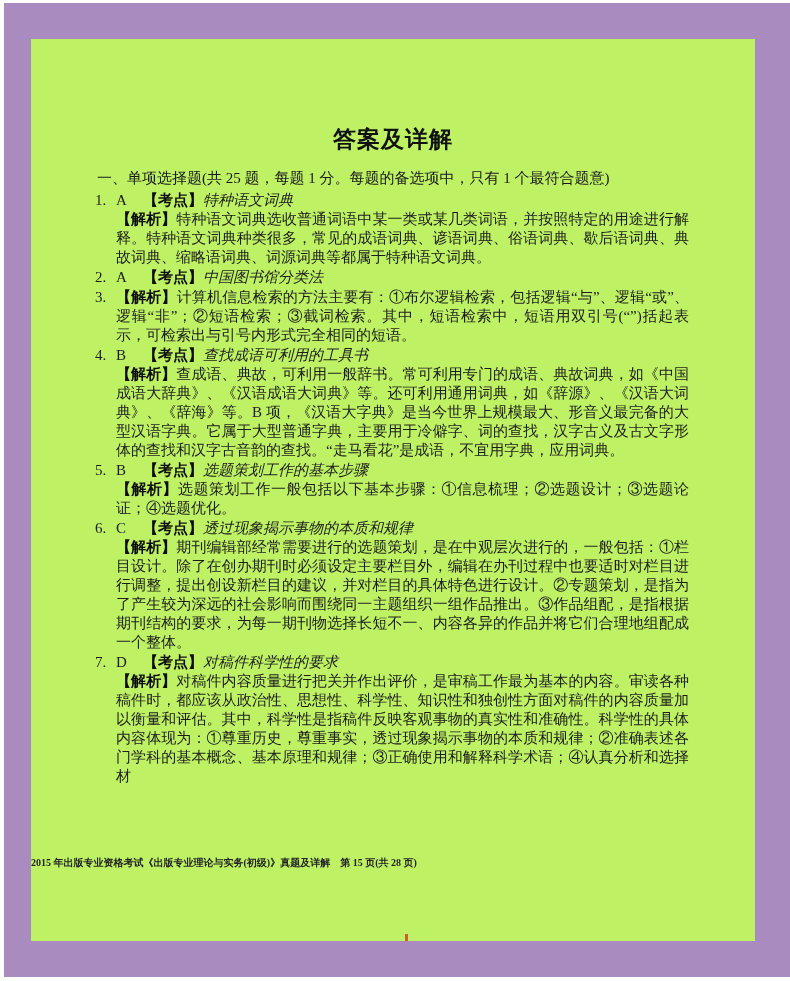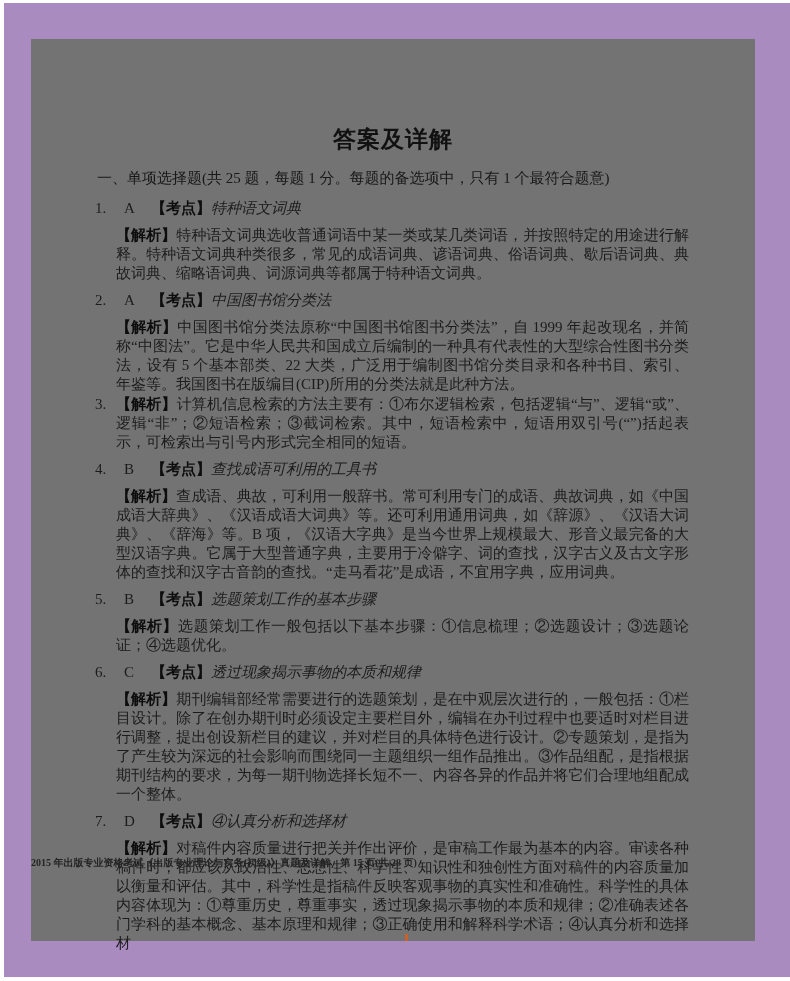--- a/index.html
+++ b/index.html
@@ -22,21 +22,21 @@
     width: 786px;
     height: 974px;
     background: #a98bc0;
   }
   .page {
     position: absolute;
     left: 31px;
     top: 39px;
     width: 724px;
     height: 902px;
-    background: #737373;
+    background: #bef264;
   }
   .title {
     position: absolute;
     top: 85px;
     left: 0;
     width: 100%;
     margin: 0;
     text-align: center;
     font-size: 23px;
     font-weight: bold;
@@ -66,21 +66,21 @@
     position: relative;
     padding-left: 21px;
     margin: 0 0 1px 0;
   }
   .item-number {
     position: absolute;
     left: 0;
     top: 0;
   }
   .kd-line {
-    margin: 8px;
+    margin: 0;
   }
   .answer-letter {
     display: inline-block;
     min-width: 14px;
     margin-right: 13px;
   }
   .bracket-label {
     font-weight: bold;
     color: #0d0d0d;
   }
@@ -123,21 +123,20 @@
 
     <div class="item">
       <span class="item-number">1.</span>
       <p class="kd-line"><span class="answer-letter">A</span><span class="bracket-label">【考点】</span><span class="kaodian-text">特种语文词典</span></p>
       <p class="jiexi-para"><span class="bracket-label">【解析】</span><span>特种语文词典选收普通词语中某一类或某几类词语，并按照特定的用途进行解释。特种语文词典种类很多，常见的成语词典、谚语词典、俗语词典、歇后语词典、典故词典、缩略语词典、词源词典等都属于特种语文词典。</span></p>
     </div>
 
     <div class="item">
       <span class="item-number">2.</span>
       <p class="kd-line"><span class="answer-letter">A</span><span class="bracket-label">【考点】</span><span class="kaodian-text">中国图书馆分类法</span></p>
-      <p class="jiexi-para"><span class="bracket-label">【解析】</span><span>中国图书馆分类法原称“中国图书馆图书分类法”，自 1999 年起改现名，并简称“中图法”。它是中华人民共和国成立后编制的一种具有代表性的大型综合性图书分类法，设有 5 个基本部类、22 大类，广泛用于编制图书馆分类目录和各种书目、索引、年鉴等。我国图书在版编目(CIP)所用的分类法就是此种方法。</span></p>
     </div>
 
     <div class="item">
       <span class="item-number">3.</span>
       <p class="jiexi-para"><span class="bracket-label">【解析】</span><span>计算机信息检索的方法主要有：①布尔逻辑检索，包括逻辑“与”、逻辑“或”、逻辑“非”；②短语检索；③截词检索。其中，短语检索中，短语用双引号(“”)括起表示，可检索出与引号内形式完全相同的短语。</span></p>
     </div>
 
     <div class="item">
       <span class="item-number">4.</span>
       <p class="kd-line"><span class="answer-letter">B</span><span class="bracket-label">【考点】</span><span class="kaodian-text">查找成语可利用的工具书</span></p>
@@ -151,21 +150,21 @@
     </div>
 
     <div class="item">
       <span class="item-number">6.</span>
       <p class="kd-line"><span class="answer-letter">C</span><span class="bracket-label">【考点】</span><span class="kaodian-text">透过现象揭示事物的本质和规律</span></p>
       <p class="jiexi-para"><span class="bracket-label">【解析】</span><span>期刊编辑部经常需要进行的选题策划，是在中观层次进行的，一般包括：①栏目设计。除了在创办期刊时必须设定主要栏目外，编辑在办刊过程中也要适时对栏目进行调整，提出创设新栏目的建议，并对栏目的具体特色进行设计。②专题策划，是指为了产生较为深远的社会影响而围绕同一主题组织一组作品推出。③作品组配，是指根据期刊结构的要求，为每一期刊物选择长短不一、内容各异的作品并将它们合理地组配成一个整体。</span></p>
     </div>
 
     <div class="item">
       <span class="item-number">7.</span>
-      <p class="kd-line"><span class="answer-letter">D</span><span class="bracket-label">【考点】</span><span class="kaodian-text">④认真分析和选择材</span></p>
+      <p class="kd-line"><span class="answer-letter">D</span><span class="bracket-label">【考点】</span><span class="kaodian-text">对稿件科学性的要求</span></p>
       <p class="jiexi-para"><span class="bracket-label">【解析】</span><span>对稿件内容质量进行把关并作出评价，是审稿工作最为基本的内容。审读各种稿件时，都应该从政治性、思想性、科学性、知识性和独创性方面对稿件的内容质量加以衡量和评估。其中，科学性是指稿件反映客观事物的真实性和准确性。科学性的具体内容体现为：①尊重历史，尊重事实，透过现象揭示事物的本质和规律；②准确表述各门学科的基本概念、基本原理和规律；③正确使用和解释科学术语；④认真分析和选择材</span></p>
     </div>
 
   </div>
 
   <div class="footer">2015 年出版专业资格考试《出版专业理论与实务(初级)》真题及详解　第 15 页(共 28 页)</div>
 
   <div class="binding-tick"></div>
 
 </div>

